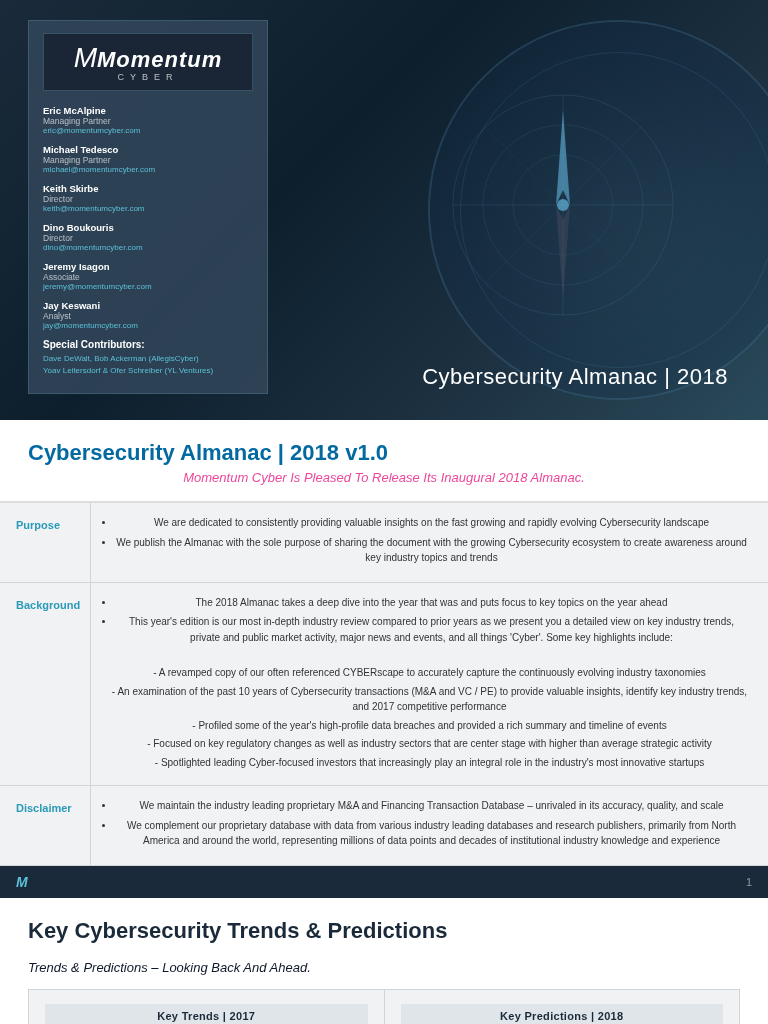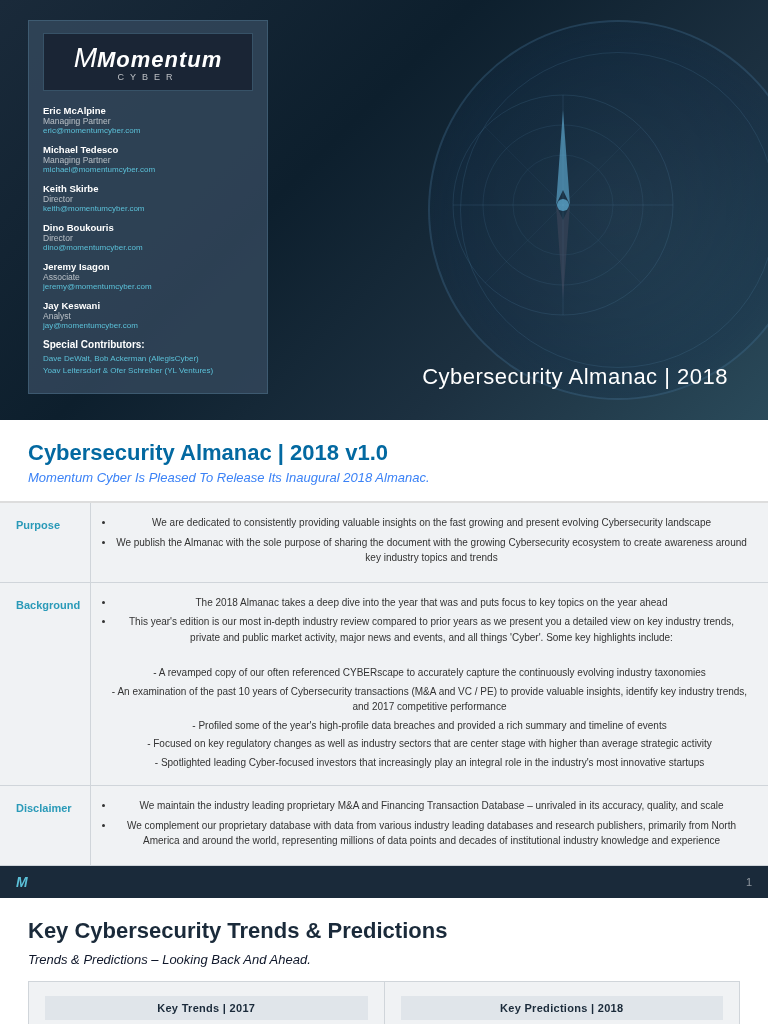--- a/index.html
+++ b/index.html
@@ -152,22 +152,23 @@
 
     .main-title {
       font-size: 22px;
       color: #0369a1;
       font-weight: 600;
       margin-bottom: 4px;
     }
 
     .main-subtitle {
       font-size: 13px;
-      color: #3b82f6;
+      color: #ec4899;
       font-style: italic;
+      text-align: center;
     }
 
     
     .info-table {
       background: #f0f2f4;
       margin: 0;
       border-top: 1px solid #ddd;
     }
 
     .info-row {
@@ -245,21 +246,21 @@
     
     .section2 {
       background: #fff;
       padding: 20px 28px 10px;
     }
 
     .section2-title {
       font-size: 22px;
       color: #1a2a3a;
       font-weight: 600;
-      margin-bottom: 8px;
+      margin-bottom: 16px;
     }
 
     .section2-subtitle {
       font-size: 13px;
       color: #0f172a;
       font-style: italic;
       margin-bottom: 14px;
     }
 
     
@@ -373,21 +374,21 @@
   <div class="main-title">Cybersecurity Almanac | 2018 v1.0</div>
   <div class="main-subtitle">Momentum Cyber Is Pleased To Release Its Inaugural 2018 Almanac.</div>
 </div>
 
 <div class="info-table">
 
   <div class="info-row">
     <div class="info-label">Purpose</div>
     <div class="info-content">
       <ul>
-        <li>We are dedicated to consistently providing valuable insights on the fast growing and present evolving Cybersecurity landscape</li>
+        <li>We are dedicated to consistently providing valuable insights on the fast growing and rapidly evolving Cybersecurity landscape</li>
         <li>We publish the Almanac with the sole purpose of sharing the document with the growing Cybersecurity ecosystem to create awareness around key industry topics and trends</li>
       </ul>
     </div>
   </div>
 
   <div class="info-row">
     <div class="info-label">Background</div>
     <div class="info-content">
       <ul>
         <li>The 2018 Almanac takes a deep dive into the year that was and puts focus to key topics on the year ahead</li>

